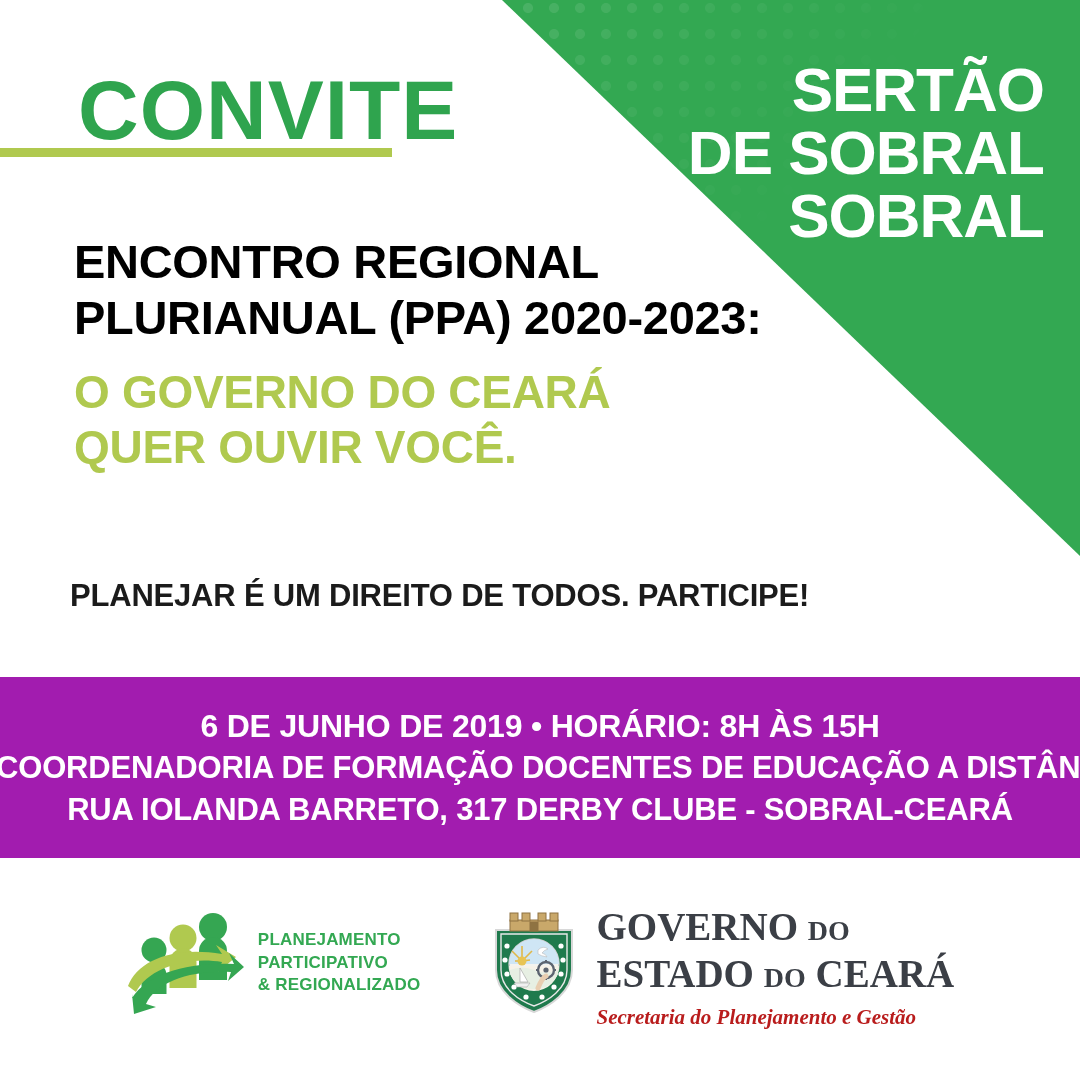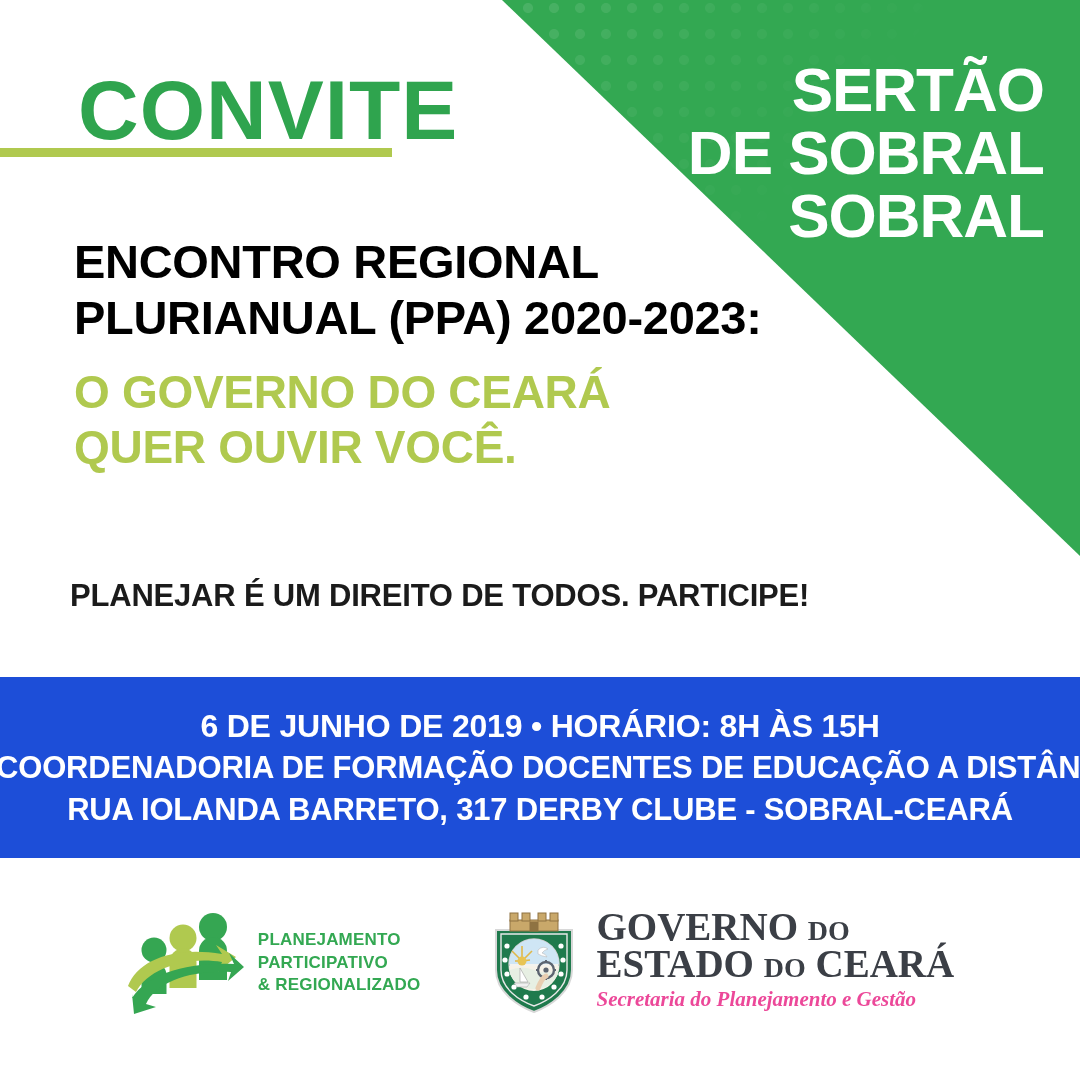--- a/index.html
+++ b/index.html
@@ -123,21 +123,21 @@
     z-index: 3;
   }
 
   
   .info-band {
     position: absolute;
     left: 0;
     top: 677px;
     width: 1080px;
     height: 181px;
-    background: #1d4ed8;
+    background: #a21caf;
     z-index: 3;
     display: flex;
     flex-direction: column;
     align-items: center;
     justify-content: center;
   }
   .info-band .line {
     color: #ffffff;
     font-weight: 700;
     text-align: center;
@@ -182,29 +182,29 @@
   }
   .gov-text { padding-top: 4px; }
   .gov-line1, .gov-line2 {
     font-family: "Liberation Serif", serif;
     color: #3b3f46;
     font-weight: 700;
     line-height: 0.96;
     white-space: nowrap;
   }
   .gov-line1 { font-size: 39px; }
-  .gov-line2 { font-size: 39px; margin-top: 0; }
+  .gov-line2 { font-size: 39px; margin-top: 10px; }
   .gov-line1 .sm, .gov-line2 .sm { font-size: 28px; }
   .gov-sub {
     font-family: "Liberation Serif", serif;
     font-style: italic;
     font-weight: 700;
     font-size: 21px;
-    color: #ec4899;
-    margin-top: 4px;
+    color: #b91c1c;
+    margin-top: 12px;
     white-space: nowrap;
   }
 </style>
 </head>
 <body>
 
 <div class="poster">
 
   <div class="corner-wrap">
     <div class="corner-shape"></div>

